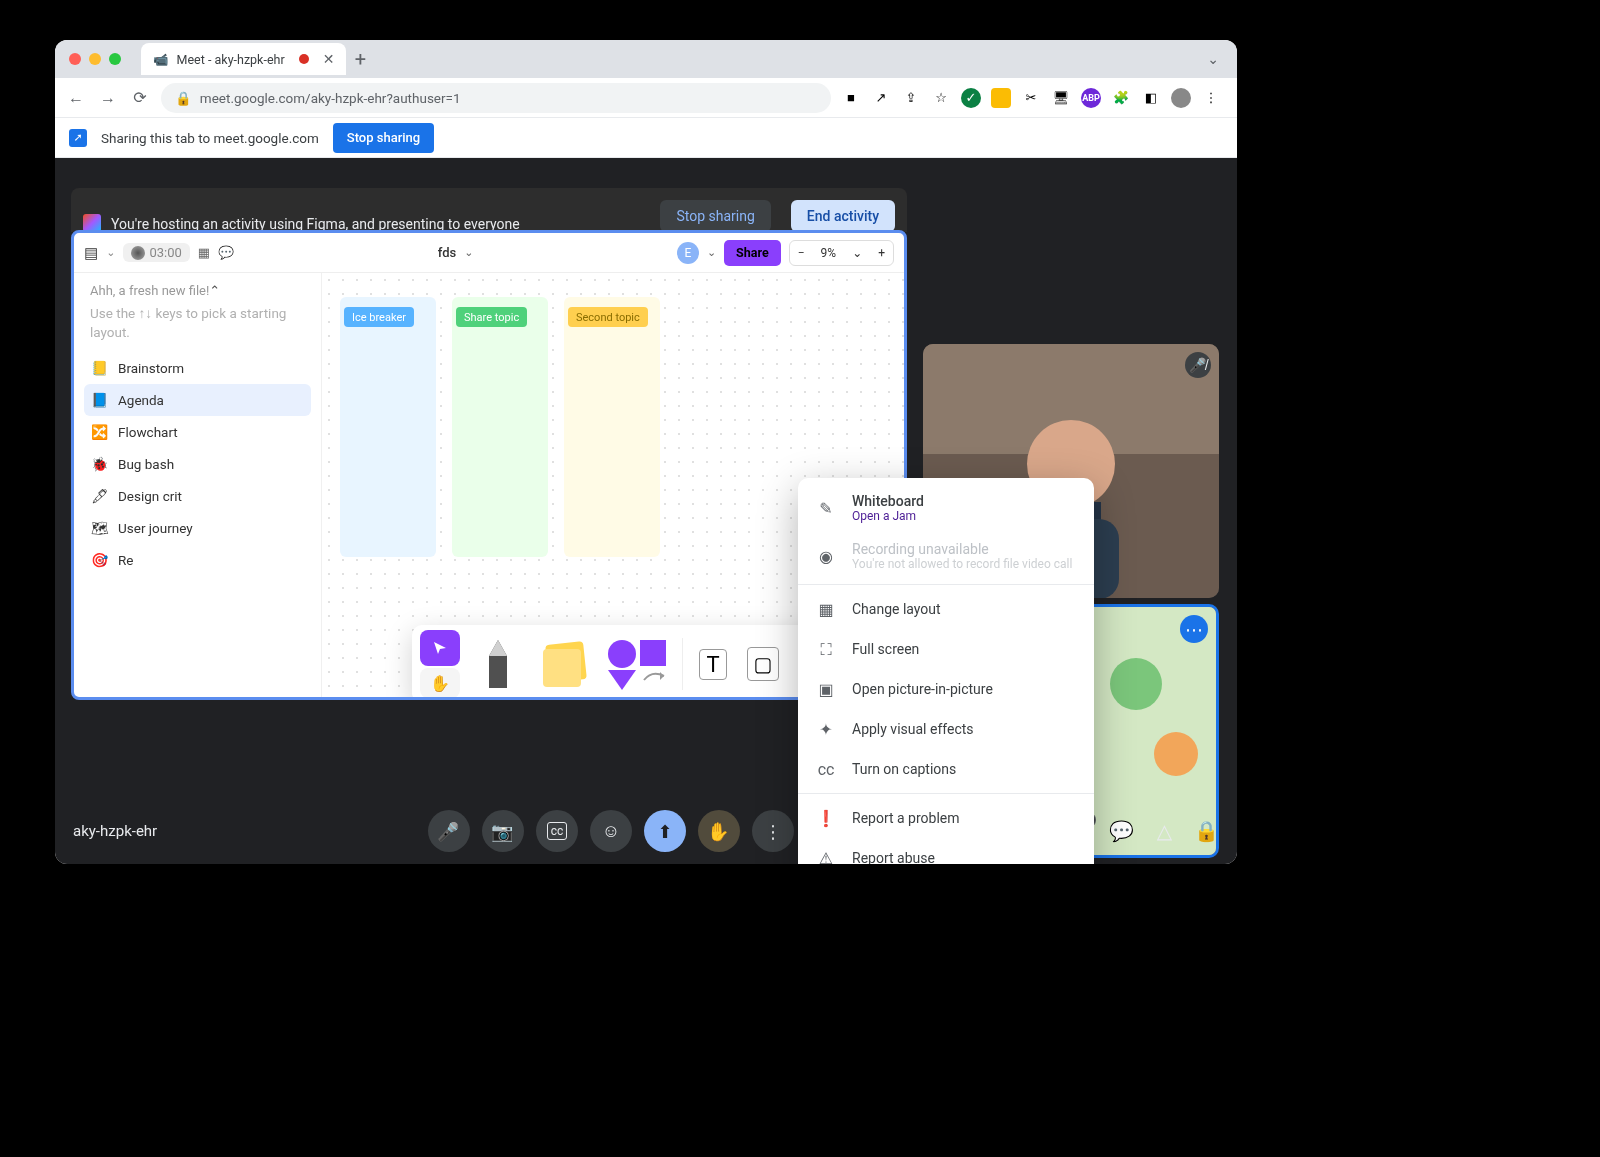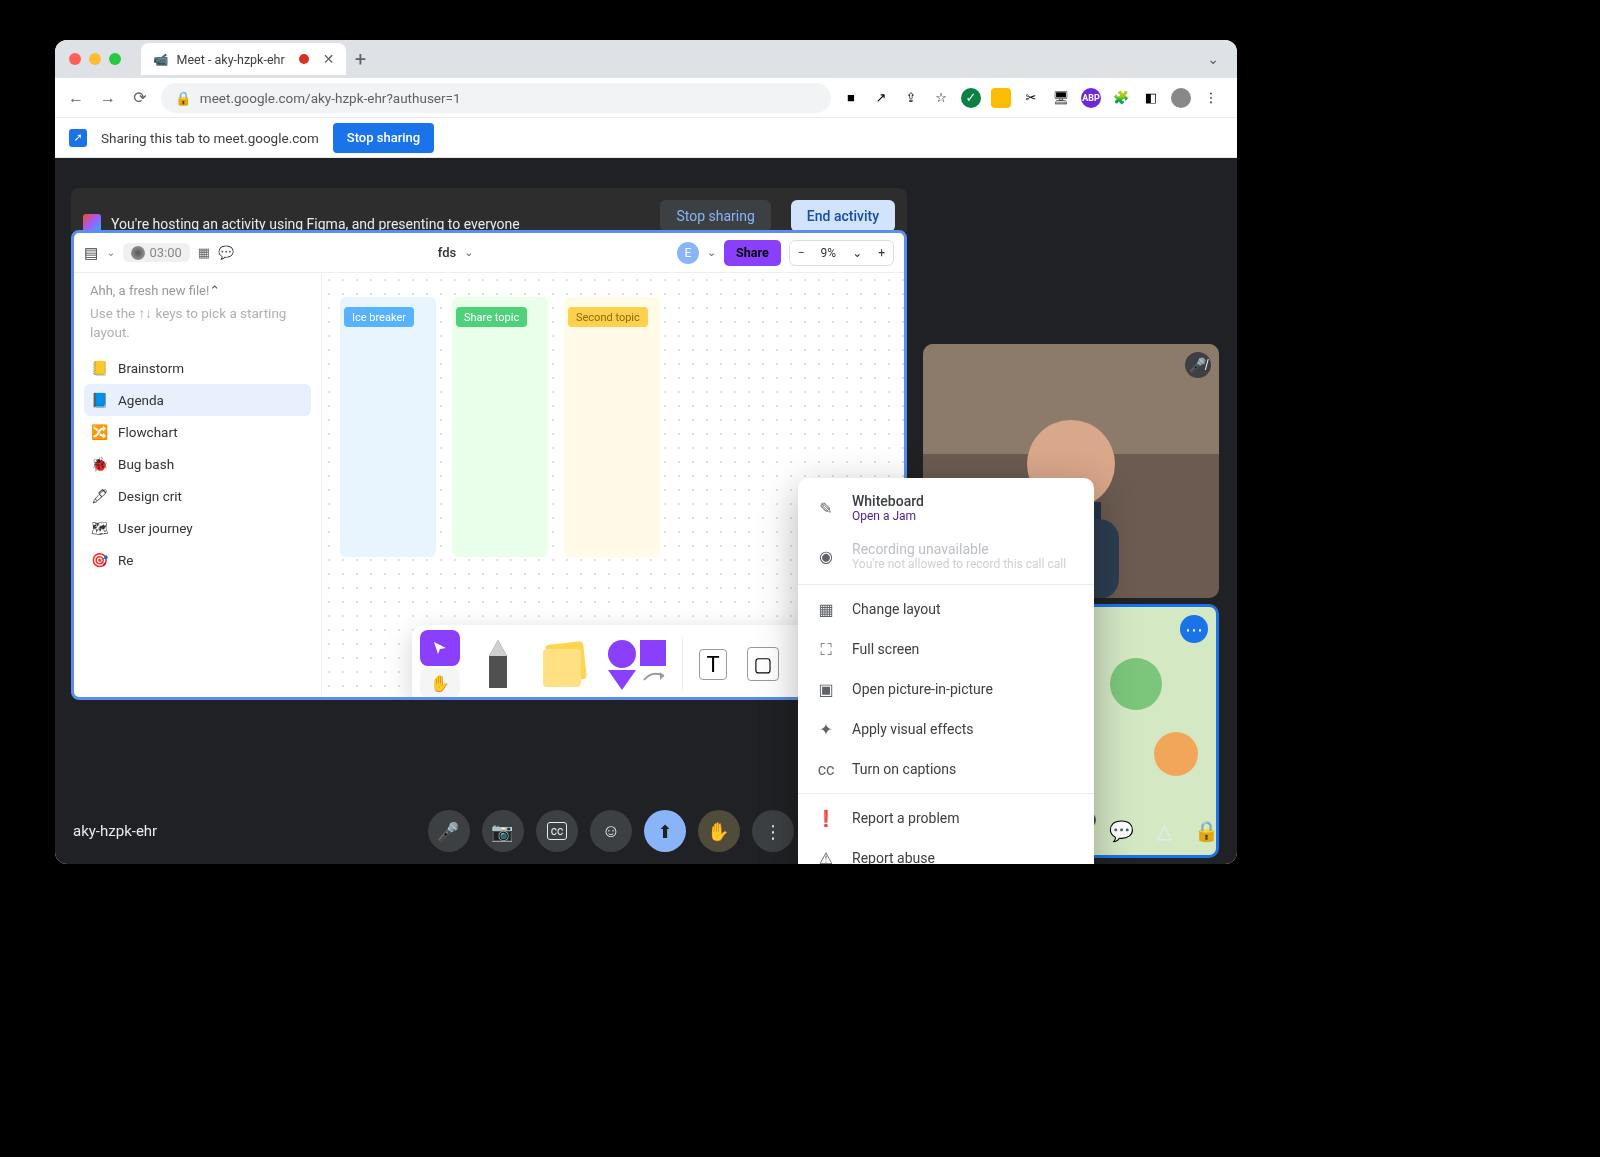--- a/index.html
+++ b/index.html
@@ -275,21 +275,21 @@
         <span class="mic">✎</span>
         <div class="col2">
           <span style="font-weight:500">Whiteboard</span>
           <span class="sub">Open a Jam</span>
         </div>
       </div>
       <div class="mi two dis">
         <span class="mic">◉</span>
         <div class="col2">
           <span>Recording unavailable</span>
-          <span class="sub">You're not allowed to record this call call</span>
+          <span class="sub">You're not allowed to record file video call</span>
         </div>
       </div>
       <div class="msep"></div>
       <div class="mi">
           <span class="mic">▦</span>
           <span>Change layout</span>
         </div>
       <div class="mi">
           <span class="mic">⛶</span>
           <span>Full screen</span>

